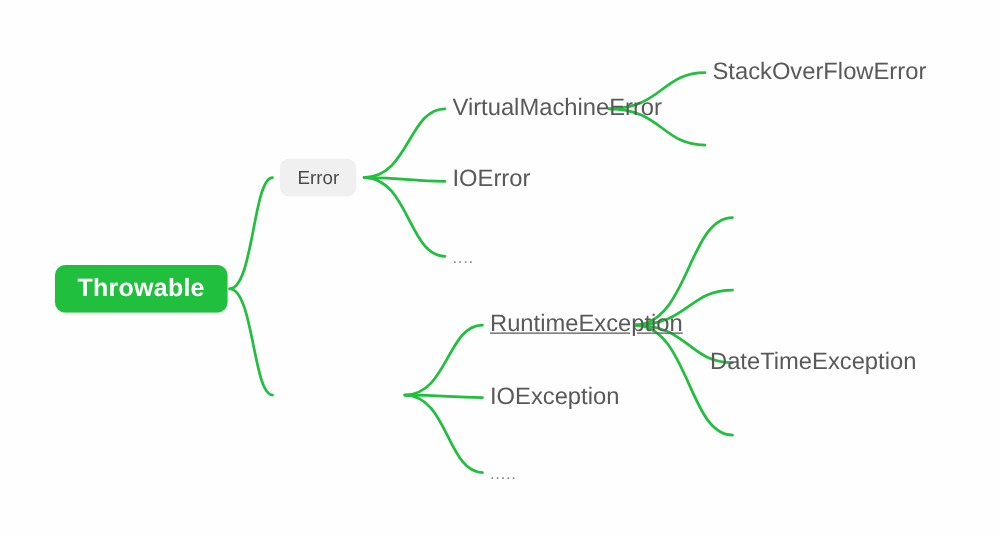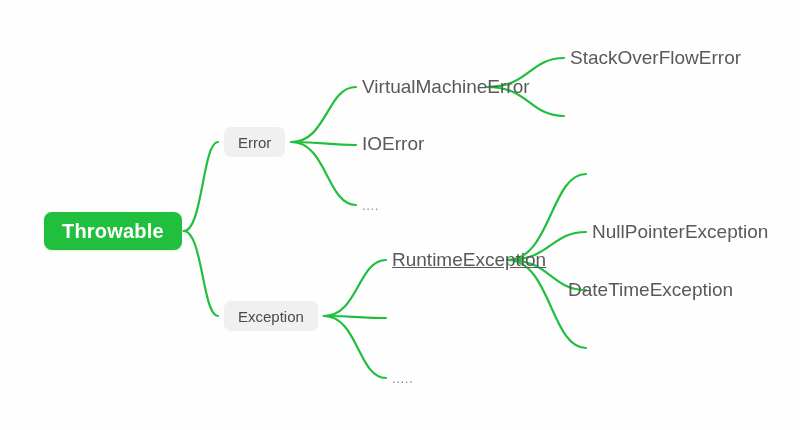--- a/index.html
+++ b/index.html
@@ -87,53 +87,50 @@
     </svg>
 
   <div class="node node-root" style="left:44px; top:212px;">
     <span>Throwable</span>
   </div>
 
   <div class="node node-pill" style="left:224px; top:127px;">
     <span>Error</span>
   </div>
 
-  <div class="node node-pill" style="left:224px; top:301px;">
-    <span>Exception</span>
-  </div>
 
   <div class="node node-plain" style="left:362px; top:77px;">
     <span>VirtualMachineError</span>
   </div>
 
   <div class="node node-plain" style="left:362px; top:135px;align-items:flex-end;">
     <span>IOError</span>
   </div>
 
   <div class="node node-ellipsis" style="left:362px; top:195px;">
     <span>....</span>
   </div>
 
   <div class="node node-plain" style="left:392px; top:250px;text-decoration:underline;">
     <span>RuntimeException</span>
   </div>
 
+  <div class="node node-plain" style="left:392px; top:308px;">
+    <span>IOException</span>
+  </div>
 
   <div class="node node-ellipsis" style="left:392px; top:368px;">
     <span>.....</span>
   </div>
 
   <div class="node node-plain" style="left:570px; top:48px;">
     <span>StackOverFlowError</span>
   </div>
 
 
 
-  <div class="node node-plain" style="left:592px; top:222px;">
-    <span>NullPointerException</span>
-  </div>
 
   <div class="node node-plain" style="left:568px; top:280px;">
     <span>DateTimeException</span>
   </div>
 
 
 </div>
 
 </body></html>

